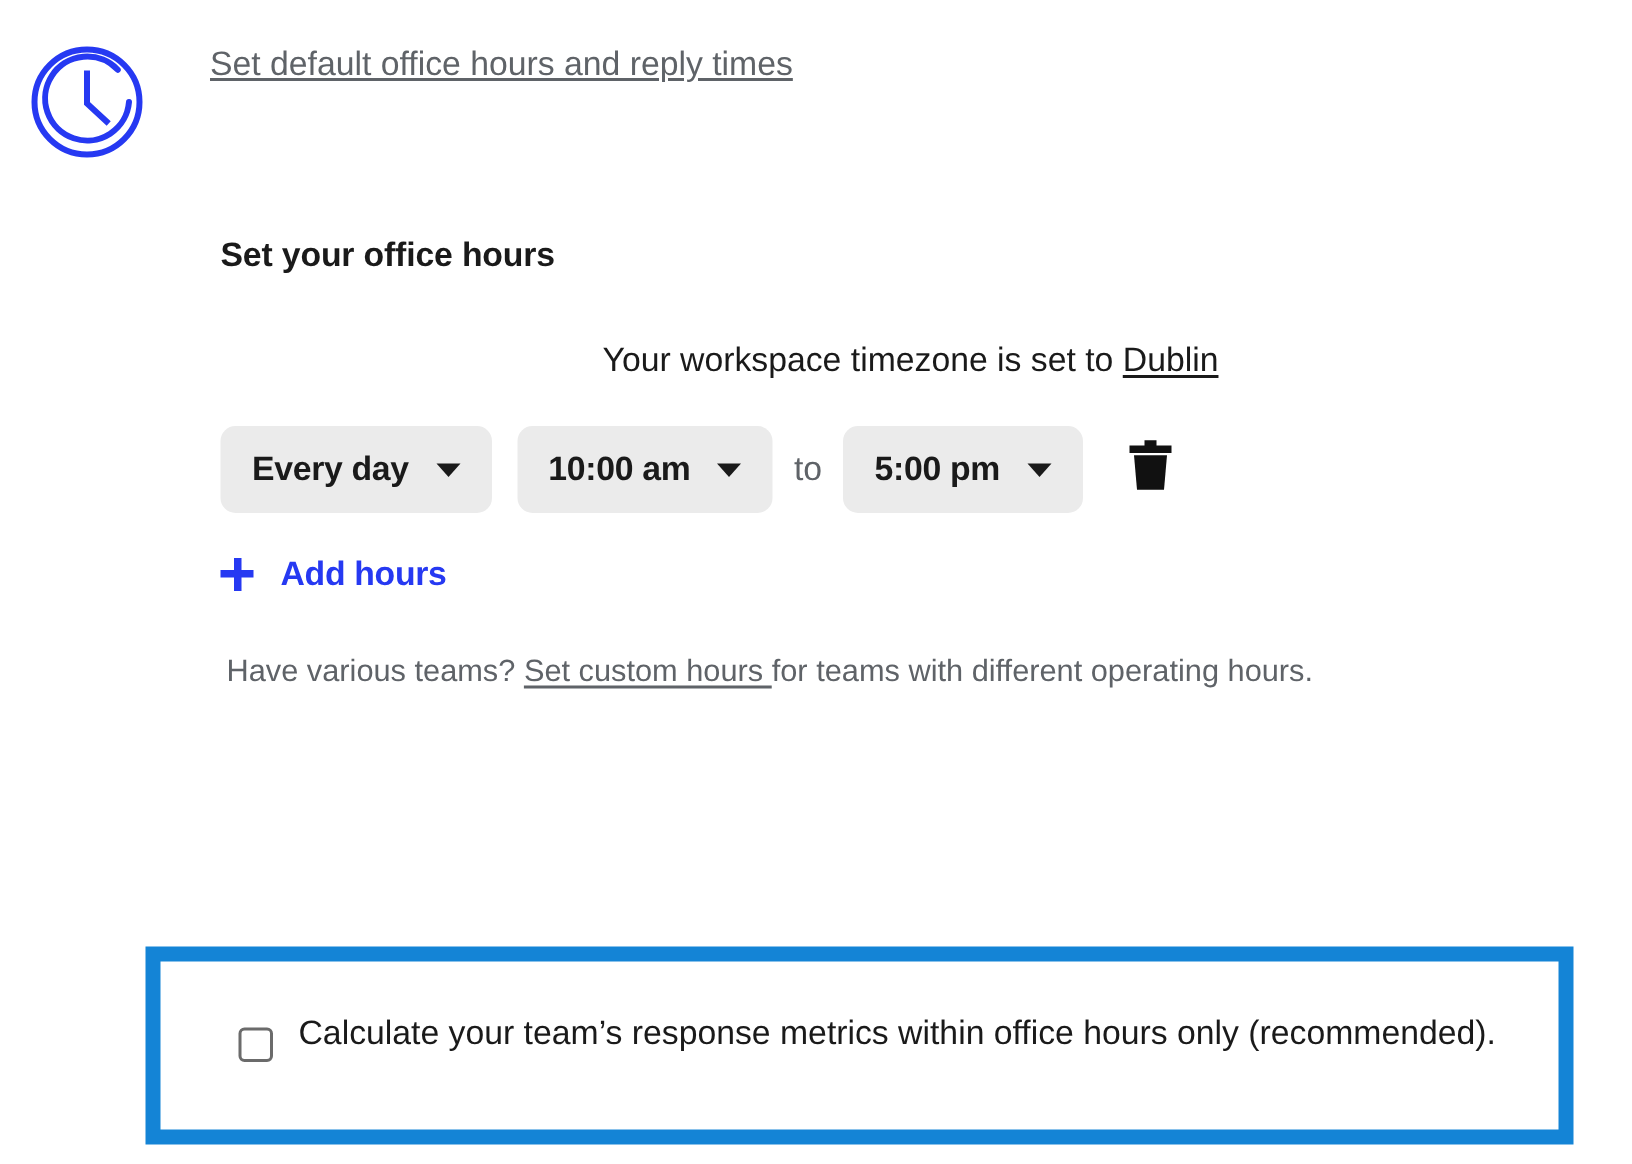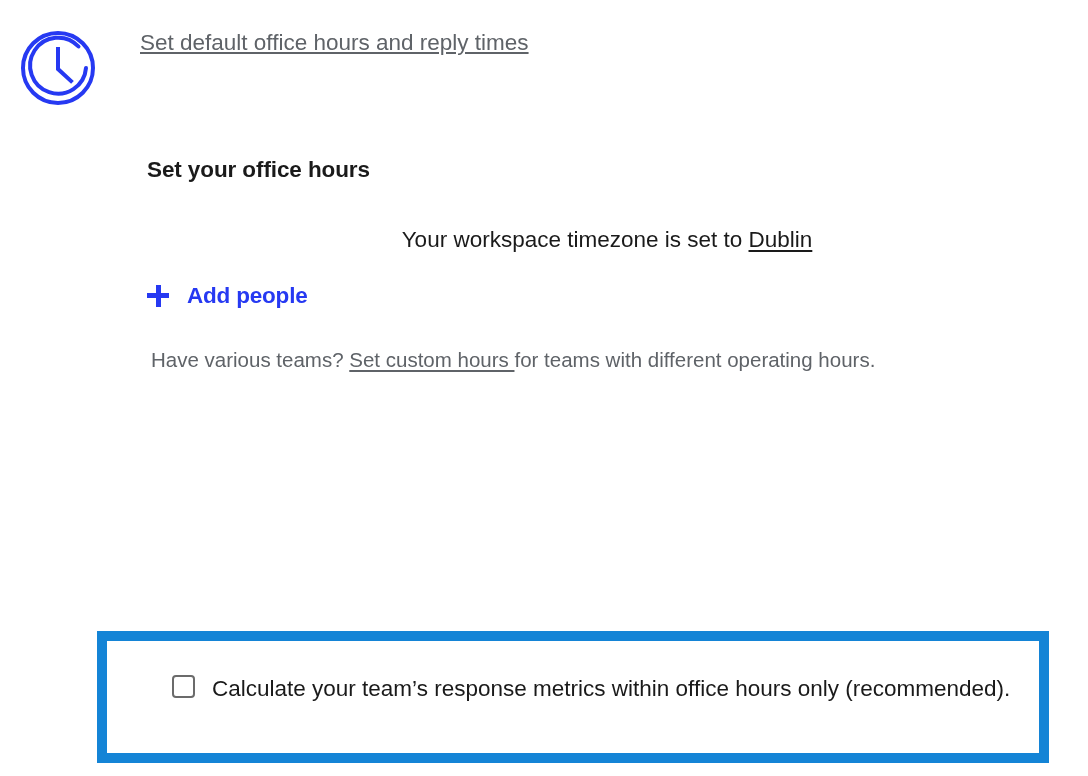--- a/index.html
+++ b/index.html
@@ -190,25 +190,25 @@
     left: 97px;
     top: 631px;
     width: 952px;
     height: 132px;
     border: 10px solid #1484d6;
     box-sizing: border-box;
     background: #ffffff;
   }
   .checkbox-row {
     position: absolute;
-    left: 65px;
+    left: 52px;
     top: 28px;
     width: 880px;
     display: flex;
-    align-items: flex-start;
+    align-items: flex-end;
   }
   .checkbox {
     flex: none;
     width: 23px;
     height: 23px;
     border: 2px solid #6b6b6b;
     border-radius: 4px;
     background: #ffffff;
     box-sizing: border-box;
     margin-top: 6px;
@@ -243,25 +243,54 @@
 <div class="section">
 
   <h2 class="section-title">Set your office hours</h2>
 
 
   <p class="timezone-line">
     <span>Your workspace timezone is set to </span><a class="tz-link">Dublin</a>
   </p>
 
   
+  <div class="hours-row">
+
+    <div class="pill">
+      <span class="pill-label">Every day</span>
+      <span class="caret"></span>
+    </div>
+
+    <div class="pill">
+      <span class="pill-label">10:00 am</span>
+      <span class="caret"></span>
+    </div>
+
+    <span class="to-sep">to</span>
+
+    <div class="pill" style="margin-left:0;">
+      <span class="pill-label">5:00 pm</span>
+      <span class="caret"></span>
+    </div>
+
+    <div class="trash-button">
+      <span>
+        <svg width="30" height="36" viewBox="0 0 30 36" xmlns="http://www.w3.org/2000/svg">
+          <rect x="11" y="0.5" width="8" height="4" fill="#111111"></rect>
+          <rect x="1" y="4" width="28" height="5" fill="#111111"></rect>
+          <path d="M 4 10.5 L 26 10.5 L 24 33.5 L 6 33.5 Z" fill="#111111"></path>
+        </svg>
+      </span>
+    </div>
+  </div>
 
   
   <div class="add-hours">
     <span class="plus-icon"></span>
-    <span class="add-hours-label">Add people</span>
+    <span class="add-hours-label">Add hours</span>
   </div>
 
   
   <p class="teams-line">
     <span>Have various teams? </span><a class="teams-link">Set custom hours </a><span>for teams with different operating hours.</span>
   </p>
 
 </div>
 
 <div class="highlight-box">

